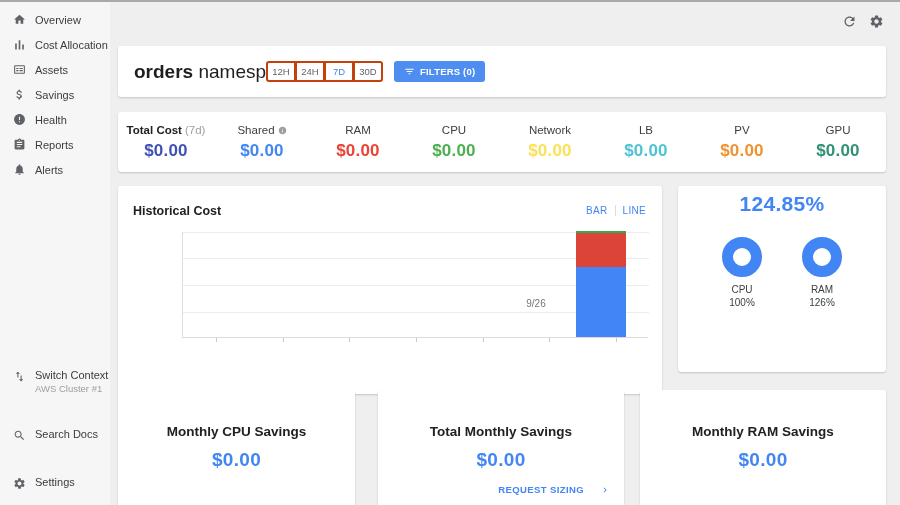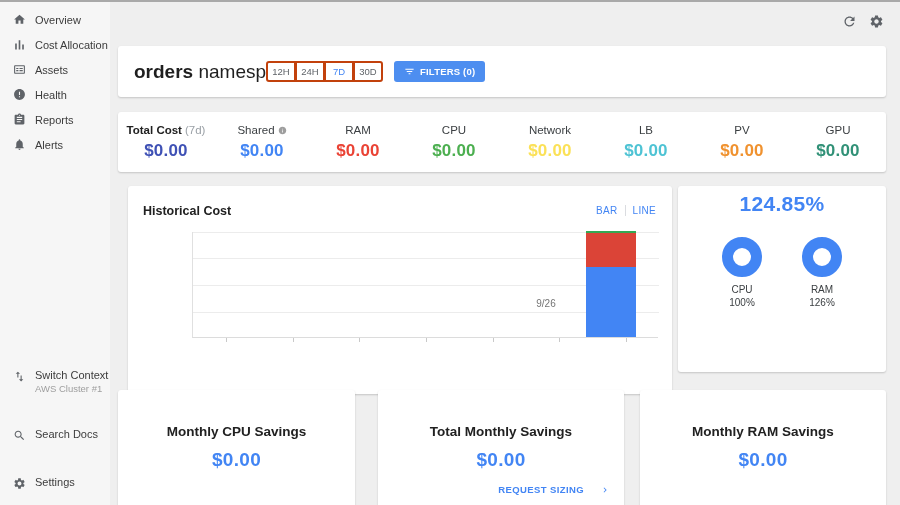--- a/index.html
+++ b/index.html
@@ -64,21 +64,21 @@
   
   .stats-card { left:118px; top:112px; width:768px; height:60px; display:flex; }
   .stat { flex:1; text-align:center; padding-top:12px; }
   .stat-label { font-size:11.5px; color:#3c4043; display:flex; align-items:center; justify-content:center; gap:3px; }
   .stat-label .lbl-bold { font-weight:bold; color:#212121; }
   .stat-label .lbl-suffix { color:#9aa0a6; }
   .stat-label svg { width:9px; height:9px; fill:#9e9e9e; }
   .stat-value { font-size:17px; font-weight:bold; margin-top:5px; letter-spacing:0.2px; }
 
   
-  .chart-card { left:128px; top:186px; width:544px; height:208px; }
+  .chart-card { left:118px; top:186px; width:544px; height:208px; }
   .chart-title { position:absolute; left:15px; top:18px; font-size:12.5px; font-weight:bold; color:#212121; }
   .chart-toggle { position:absolute; right:16px; top:19px; display:flex; align-items:center; gap:7px;justify-content:space-between; }
   .chart-toggle span { font-size:10px; font-weight:500; color:#4285f4; cursor:pointer; letter-spacing:0.3px; }
   .chart-toggle .tsep { width:1px; height:11px; background:#dadce0; cursor:default; }
   .plot { position:absolute; left:64px; top:46px; width:466px; height:106px;
           border-left:1px solid #e0e0e0; border-bottom:1px solid #dcdcdc; }
   .gridline { position:absolute; left:0; width:466px; height:1px; background:#ececec; }
   .g0{top:0;} .g1{top:26px;} .g2{top:53px;} .g3{top:80px;}
   .ylabels { position:absolute; left:0; top:46px; width:58px; height:106px; }
   .ytick { position:absolute; right:0; transform:translateY(-50%); font-size:9.5px; color:#757575; white-space:nowrap; }
@@ -130,20 +130,26 @@
       <svg viewBox="0 0 24 24">
           <path d="M4 10h3v11H4zm6.5-6h3v17h-3zm6.5 8h3v9h-3z"></path>
         </svg>
       <span class="nav-label">Cost Allocation</span>
     </div>
     <div class="nav-item">
       <svg viewBox="0 0 24 24">
           <path d="M20 4H4c-1.1 0-2 .9-2 2v12c0 1.1.9 2 2 2h16c1.1 0 2-.9 2-2V6c0-1.1-.9-2-2-2zm0 14H4V6h16v12zM6 9h4v2H6zm0 4h4v2H6zm6-4h6v2h-6zm0 4h6v2h-6z"></path>
         </svg>
       <span class="nav-label">Assets</span>
+    </div>
+    <div class="nav-item">
+      <svg viewBox="0 0 24 24">
+          <path d="M11.8 10.9c-2.27-.59-3-1.2-3-2.15 0-1.09 1.01-1.85 2.7-1.85 1.78 0 2.44.85 2.5 2.1h2.21c-.07-1.72-1.12-3.3-3.21-3.81V3h-3v2.16c-1.94.42-3.5 1.68-3.5 3.61 0 2.31 1.91 3.46 4.7 4.13 2.5.6 3 1.48 3 2.41 0 .69-.49 1.79-2.7 1.79-2.06 0-2.87-.92-2.98-2.1h-2.2c.12 2.19 1.76 3.42 3.68 3.83V21h3v-2.15c1.95-.37 3.5-1.5 3.5-3.55 0-2.84-2.43-3.81-4.7-4.4z"></path>
+        </svg>
+      <span class="nav-label">Savings</span>
     </div>
     <div class="nav-item">
       <svg viewBox="0 0 24 24">
           <path d="M12 2C6.48 2 2 6.48 2 12s4.48 10 10 10 10-4.48 10-10S17.52 2 12 2zm1 15h-2v-2h2v2zm0-4h-2V7h2v6z"></path>
         </svg>
       <span class="nav-label">Health</span>
     </div>
     <div class="nav-item">
       <svg viewBox="0 0 24 24">
           <path d="M19 3h-4.18C14.4 1.84 13.3 1 12 1c-1.3 0-2.4.84-2.82 2H5c-1.1 0-2 .9-2 2v14c0 1.1.9 2 2 2h14c1.1 0 2-.9 2-2V5c0-1.1-.9-2-2-2zm-7 0c.55 0 1 .45 1 1s-.45 1-1 1-1-.45-1-1 .45-1 1-1zm2 14H7v-2h7v2zm3-4H7v-2h10v2zm0-4H7V7h10v2z"></path>

